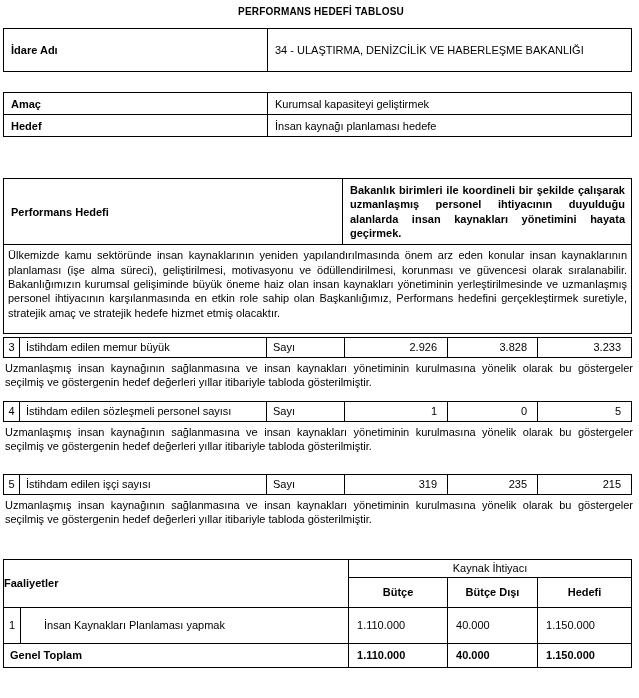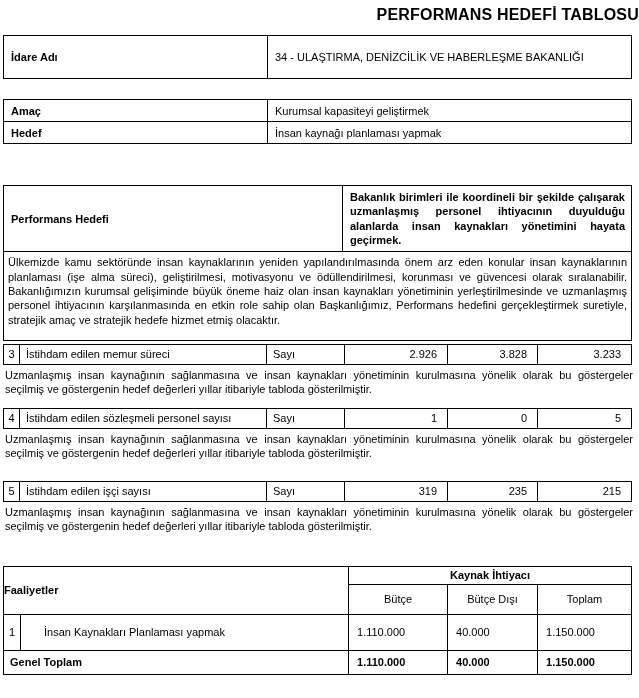--- a/index.html
+++ b/index.html
@@ -5,22 +5,22 @@
   * { margin:0; padding:0; box-sizing:border-box; }
   html,body { background:#fff; }
   body {
     width:639px; height:698px; overflow:hidden;
     font-family:"Liberation Sans","DejaVu Sans",sans-serif;
     font-size:11px; color:#000; -webkit-font-smoothing:antialiased;
   }
   .page { width:639px; height:698px; padding-left:3px; background:#fff; }
 
   .doc-title {
-    margin-top:6px; text-align:right;
-    font-weight:bold; font-size:16px; letter-spacing:.2px;
+    margin-top:6px; text-align:center;
+    font-weight:bold; font-size:10px; letter-spacing:.2px;
   }
 
   table.tbl {
     border-collapse:collapse; table-layout:fixed;
     width:629px;
   }
   table.tbl td { border:1px solid #000; vertical-align:middle; overflow:hidden; }
 
   
   .tbl-a { margin-top:11px; }
@@ -55,22 +55,22 @@
   p.expl {
     margin-top:4px; width:630px;
     text-align:justify; line-height:13.8px;
     padding-left:2px;
   }
 
   
   .tbl-f { margin-top:32px; }
   .tbl-f td { padding:0; }
   .tbl-f td.hf { font-weight:bold; text-align:left; }
-  .tbl-f td.hk { font-weight:bold; text-align:center; height:18px;margin-top:24px; }
-  .tbl-f tr.h2 td { font-weight:normal; text-align:center; height:30px; }
+  .tbl-f td.hk { font-weight:normal; text-align:center; height:18px;margin-top:24px; }
+  .tbl-f tr.h2 td { font-weight:bold; text-align:center; height:30px; }
   .tbl-f tr.drow td { height:36px; }
   .tbl-f tr.trow td { height:24px; }
   .tbl-f td.num { text-align:center; }
   .tbl-f td.fname { padding-left:23px; }
   .tbl-f td.fv { text-align:left; padding-left:8px; }
   .tbl-f td.gt { font-weight:bold; padding-left:6px; }
   .tbl-f tr.trow td.fv { font-weight:bold; }
 </style>
 </head>
 <body>
@@ -97,21 +97,21 @@
         <col style="width:264px">
         <col>
       </colgroup>
     <tbody>
         <tr>
       <td class="lbl">Amaç</td>
       <td class="val">Kurumsal kapasiteyi geliştirmek</td>
     </tr>
     <tr>
       <td class="lbl">Hedef</td>
-      <td class="val">İnsan kaynağı planlaması yapmak</td>
+      <td class="val">İnsan kaynağı planlaması hedefe</td>
     </tr>
   </tbody>
     </table>
 
   <table class="tbl tbl-c">
     <colgroup>
         <col style="width:339px">
         <col>
       </colgroup>
     <tbody>
@@ -130,21 +130,21 @@
         <col style="width:16px">
         <col style="width:247px">
         <col style="width:78px">
         <col style="width:103px">
         <col style="width:90px">
         <col>
       </colgroup>
     <tbody>
         <tr>
       <td class="num">3</td>
-      <td class="name">İstihdam edilen memur süreci</td>
+      <td class="name">İstihdam edilen memur büyük</td>
       <td class="unit">Sayı</td>
       <td class="v">2.926</td>
       <td class="v">3.828</td>
       <td class="v">3.233</td>
     </tr>
   </tbody>
     </table>
   <p class="expl">Uzmanlaşmış insan kaynağının sağlanmasına ve insan kaynakları yönetiminin kurulmasına yönelik olarak bu göstergeler seçilmiş ve göstergenin hedef değerleri yıllar itibariyle tabloda gösterilmiştir.</p>
 
   <table class="tbl tbl-ind m4">
@@ -200,21 +200,21 @@
         <col>
       </colgroup>
     <tbody>
         <tr class="h1">
       <td class="hf" colspan="2" rowspan="2">Faaliyetler</td>
       <td class="hk" colspan="3">Kaynak İhtiyacı</td>
     </tr>
     <tr class="h2">
       <td>Bütçe</td>
       <td>Bütçe Dışı</td>
-      <td>Toplam</td>
+      <td>Hedefi</td>
     </tr>
     <tr class="drow">
       <td class="num">1</td>
       <td class="fname">İnsan Kaynakları Planlaması yapmak</td>
       <td class="fv">1.110.000</td>
       <td class="fv">40.000</td>
       <td class="fv">1.150.000</td>
     </tr>
     <tr class="trow">
       <td class="gt" colspan="2">Genel Toplam</td>

